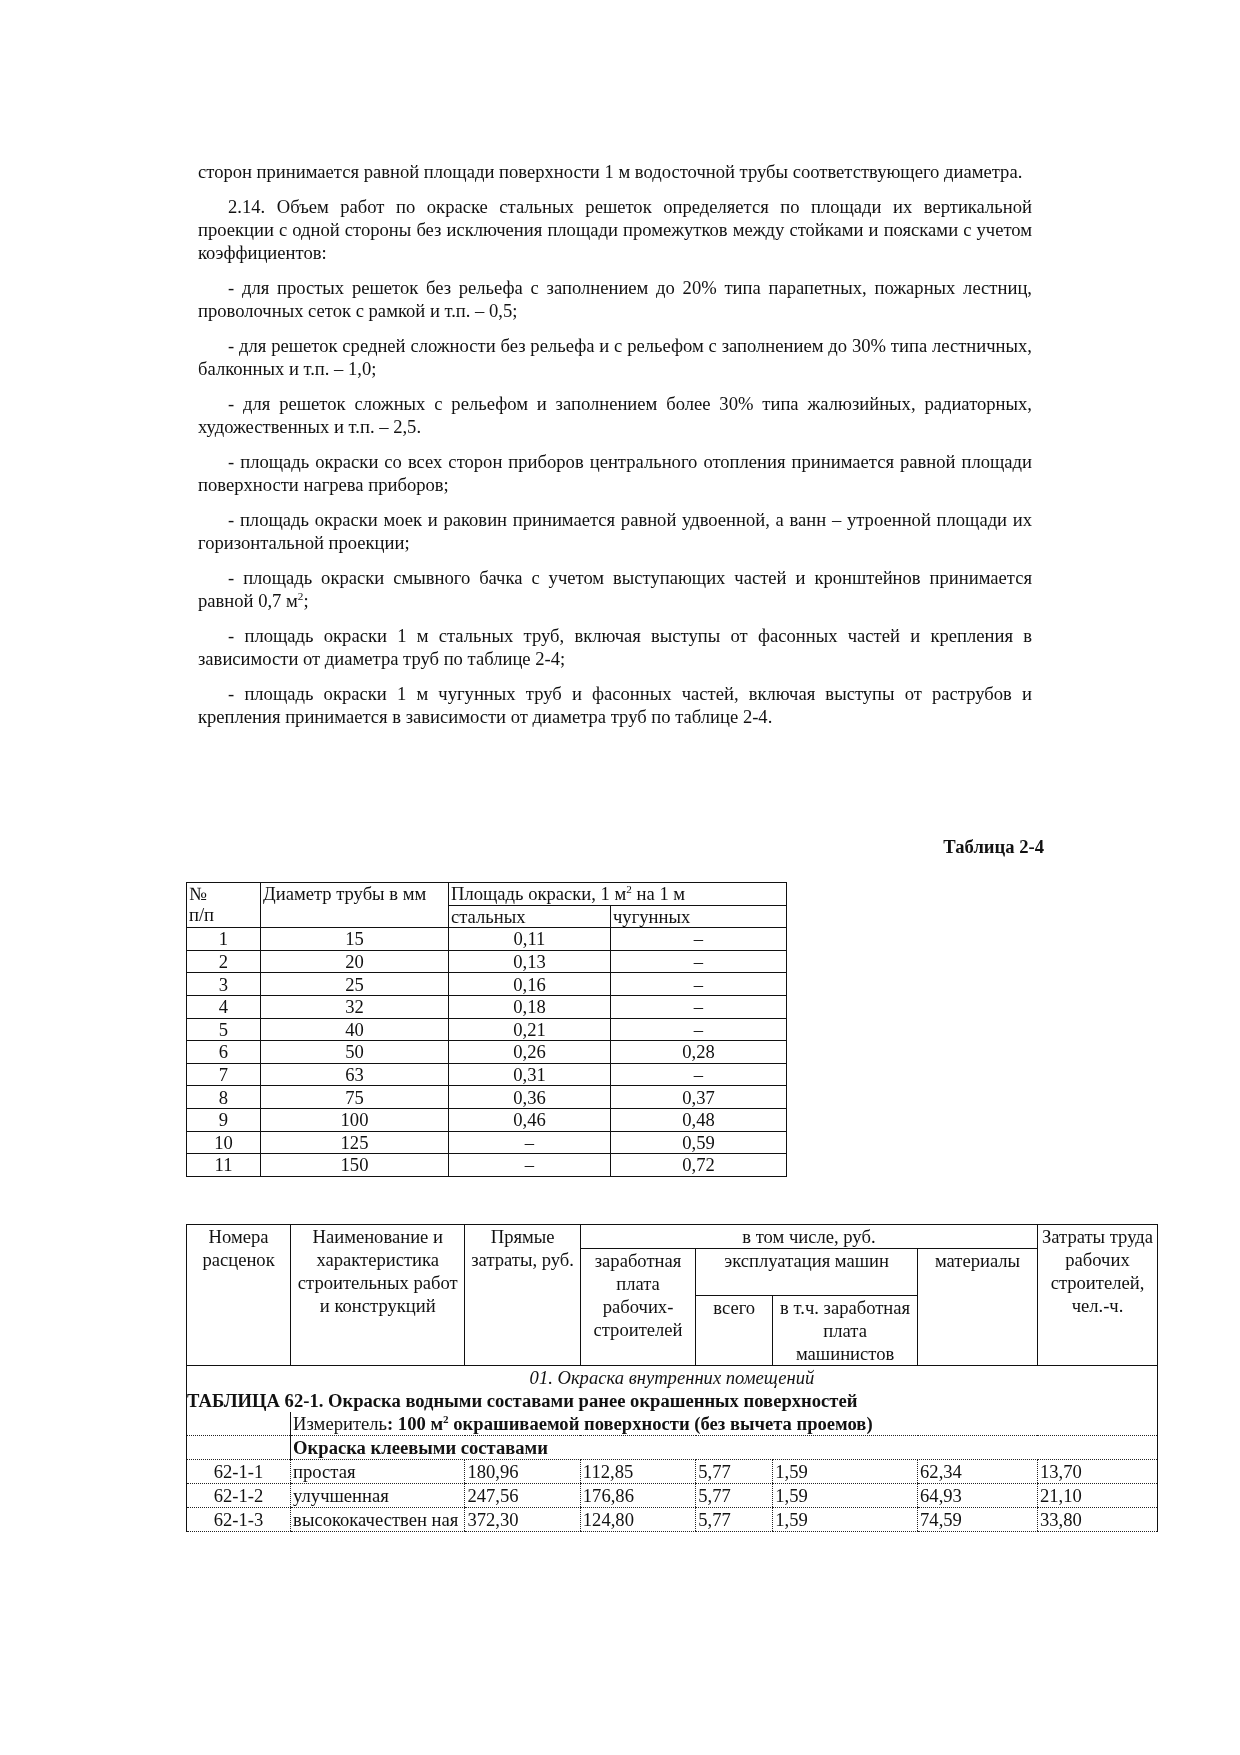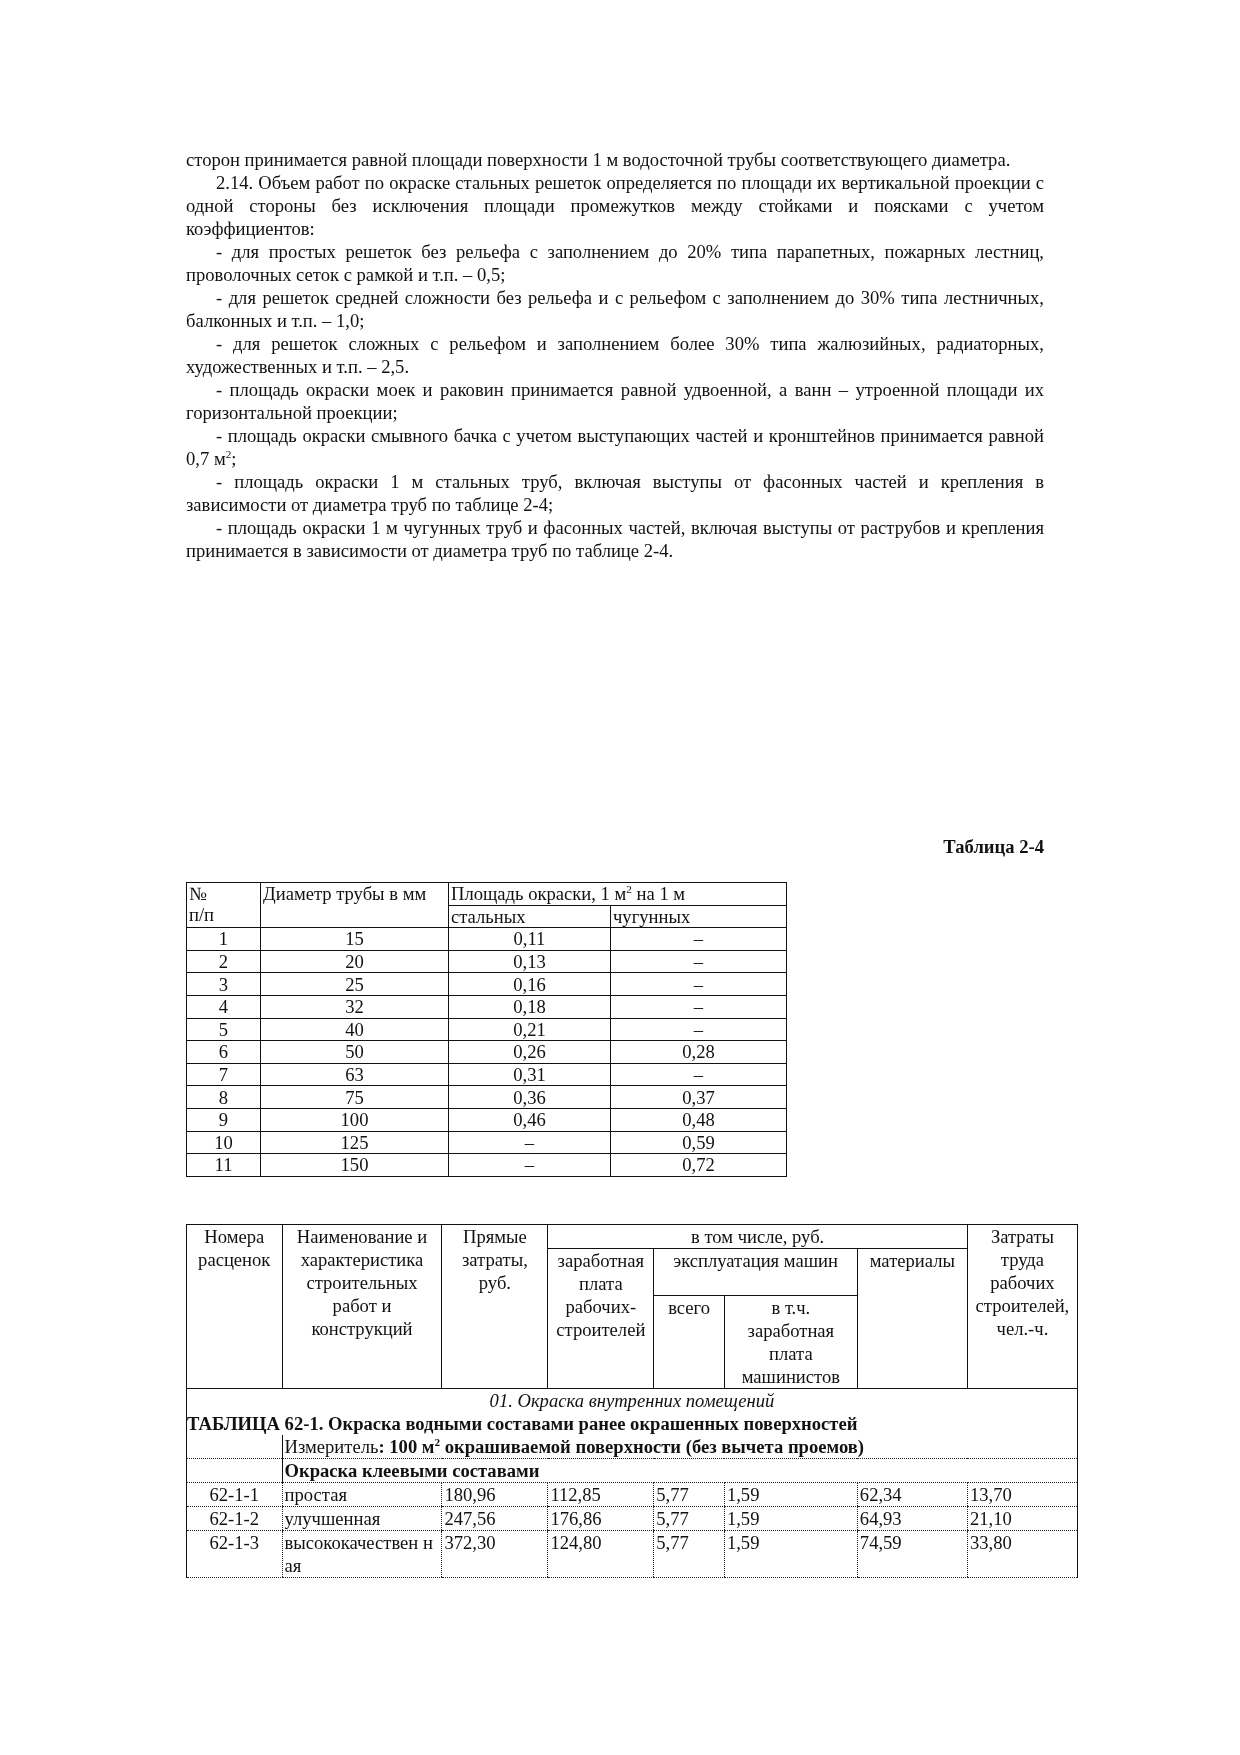--- a/index.html
+++ b/index.html
@@ -1,34 +1,34 @@
 <!DOCTYPE html>
 <html><head>
 <meta charset="utf-8">
 <style>
   html, body { margin: 0; padding: 0; background: #ffffff; }
   body { width: 1240px; height: 1755px; position: relative; overflow: hidden;
          font-family: "Liberation Serif", "DejaVu Serif", serif; color: #111; }
   .page-text { position: absolute; left: 186px; top: 148px; width: 858px;
                font-size: 18.6px; line-height: 23px; text-align: justify; }
-  .page-text p { margin: 0; }
+  .page-text p { margin: 12px; }
   .page-text p.ind { text-indent: 30px; }
   .page-text p.cont { text-indent: 0; }
   sup { font-size: 0.6em; line-height: 0; vertical-align: super; }
 
   .t24-title { position: absolute; left: 186px; top: 836px; width: 858px; text-align: right;
                font-weight: bold; font-size: 18.6px; }
 
   table { border-collapse: collapse; font-family: "Liberation Serif", serif; }
   .t24 { position: absolute; left: 186px; top: 882px; font-size: 18.6px; }
   .t24 td { border: 1.5px solid #111; padding: 0 2px; height: 21.6px; line-height: 21px; }
   .t24 td.c { text-align: center; }
   .t24 td.l { text-align: left; vertical-align: top; }
 
-  .t62 { position: absolute; left: 186px; top: 1224px; font-size: 18.6px; width: 892px; padding-left: 13px; }
+  .t62 { position: absolute; left: 186px; top: 1224px; font-size: 18.6px; width: 972px; padding-left: 13px; }
   .t62 td { padding: 0 2px; line-height: 23px; }
   .t62 .h td { border: 1.5px solid #111; text-align: center; vertical-align: top; }
   .t62 .sec td { border-left: 1.5px solid #111; border-right: 1.5px solid #111; }
   .t62 .dot td { border-bottom: 1.5px dotted #222; }
   .t62 .row td { border-left: 1.5px dotted #222; border-bottom: 1.5px dotted #222; vertical-align: top; }
   .t62 .row td:first-child { border-left: 1.5px solid #111; text-align: center; }
   .t62 .row td:last-child { border-right: 1.5px solid #111; margin-top: 16px; }
   .t62 .row td.num { text-align: left; }
   .t62 .row td.txt { text-align: left; }
   .it { font-style: italic; text-align: center; }
@@ -36,20 +36,21 @@
 </style>
 </head>
 <body>
 
 <div class="page-text">
   <p class="cont">сторон принимается равной площади поверхности 1 м водосточной трубы соответствующего диаметра.</p>
   <p class="ind">2.14. Объем работ по окраске стальных решеток определяется по площади их вертикальной проекции с одной стороны без исключения площади промежутков между стойками и поясками с учетом коэффициентов:</p>
   <p class="ind">- для простых решеток без рельефа с заполнением до 20% типа парапетных, пожарных лестниц, проволочных сеток с рамкой и т.п. – 0,5;</p>
   <p class="ind">- для решеток средней сложности без рельефа и с рельефом с заполнением до 30% типа лестничных, балконных и т.п. – 1,0;</p>
   <p class="ind">- для решеток сложных с рельефом и заполнением более 30% типа жалюзийных, радиаторных, художественных и т.п. – 2,5.</p>
+  <p class="ind">- площадь окраски со всех сторон приборов центрального отопления принимается равной площади поверхности нагрева приборов;</p>
   <p class="ind">- площадь окраски моек и раковин принимается равной удвоенной, а ванн – утроенной площади их горизонтальной проекции;</p>
   <p class="ind"><span>- площадь окраски смывного бачка с учетом выступающих частей и кронштейнов принимается равной 0,7 м</span><sup>2</sup><span>;</span></p>
   <p class="ind">- площадь окраски 1 м стальных труб, включая выступы от фасонных частей и крепления в зависимости от диаметра труб по таблице 2-4;</p>
   <p class="ind">- площадь окраски 1 м чугунных труб и фасонных частей, включая выступы от раструбов и крепления принимается в зависимости от диаметра труб по таблице 2-4.</p>
 </div>
 
 <div class="t24-title">Таблица 2-4</div>
 
 <table class="t24">
   <colgroup>

